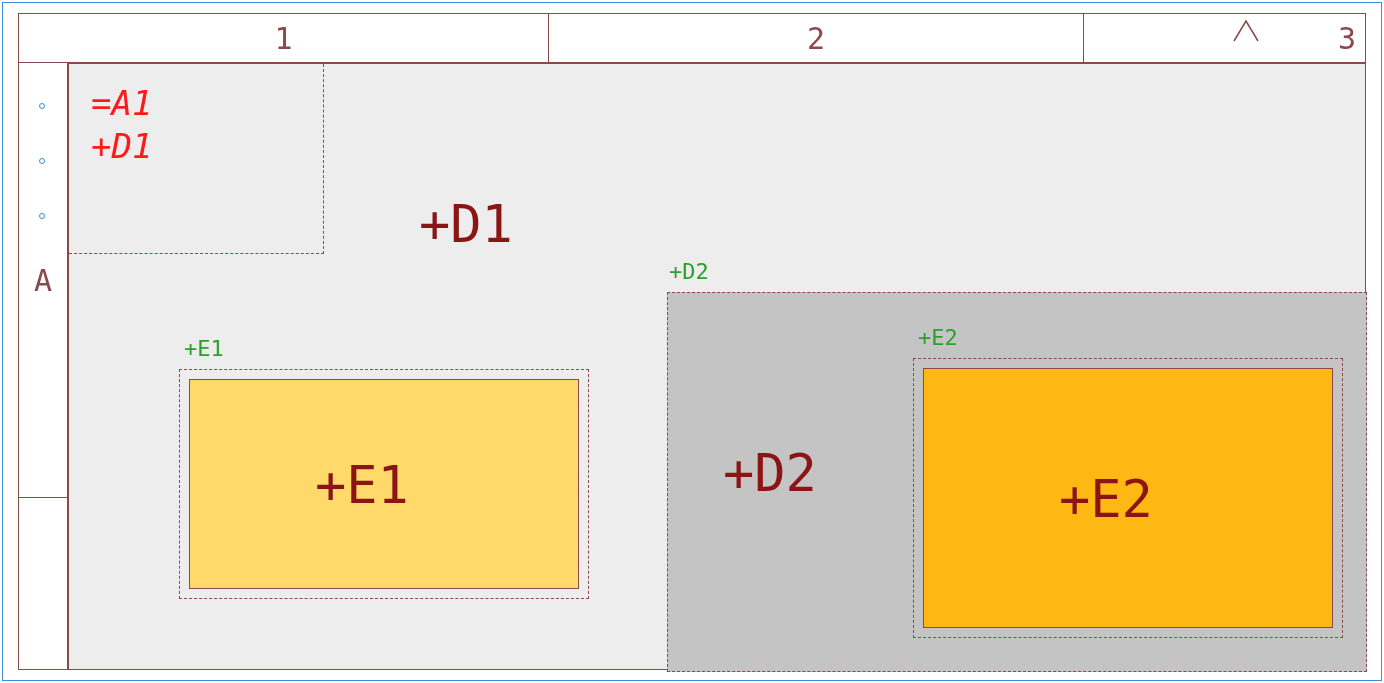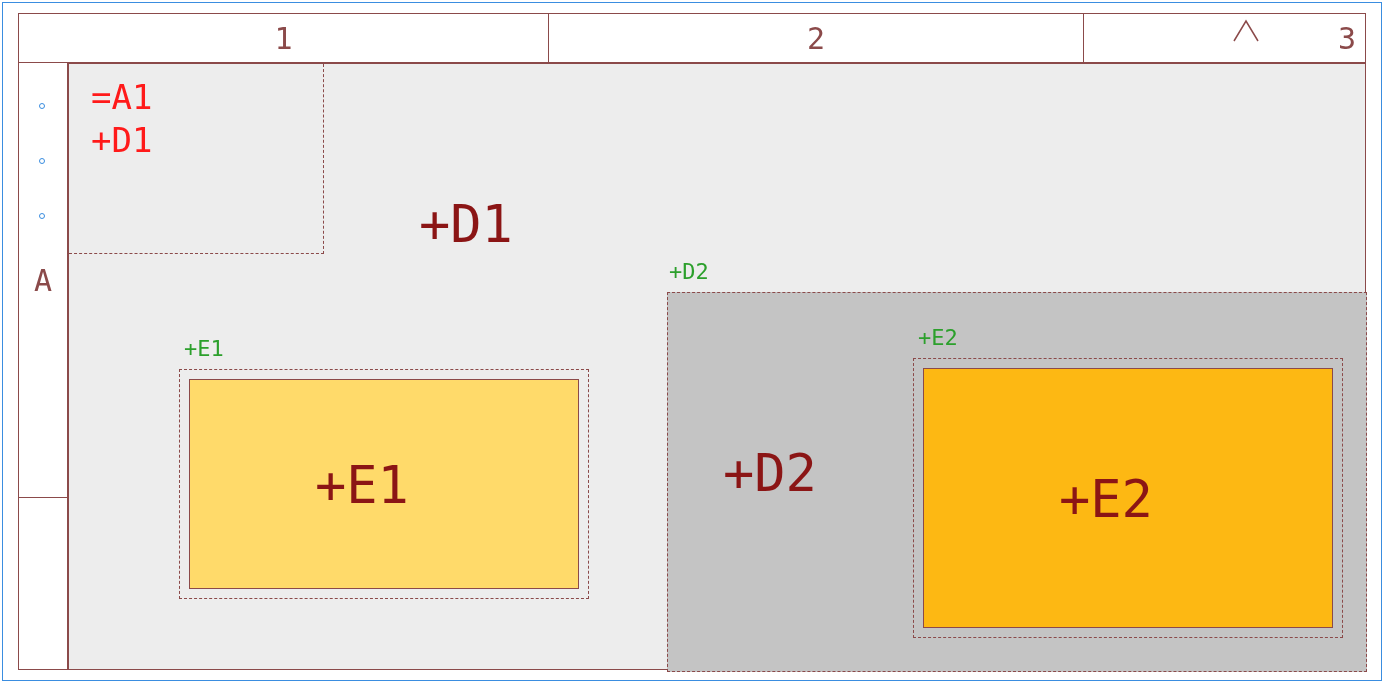--- a/index.html
+++ b/index.html
@@ -32,21 +32,22 @@
     background: #ededed;
     border: 1px solid #8b4a4a;
   }
   .marker {
     position: absolute; width: 6px; height: 6px; border: 1px solid #3a8de0; border-radius: 50%;
   }
   .corner-box {
     position: absolute; left: 0; top: 0; width: 255px; height: 190px;
     border-right: 1px dashed #8b4a4a;
     border-bottom: 1px dashed #8b4a4a;
-    padding: 12px 22px;
+    padding: 18px 22px;
+    font-style: italic;
   }
   .corner-box .line { color: #ff1a1a; font-size: 34px; line-height: 1.25; }
   .big-label { position: absolute; color: #8b1515; font-size: 52px; font-weight: 500; }
   .small-label { position: absolute; color: #2ca02c; font-size: 22px; }
   .dashdot-box {
     position: absolute; border: 1.5px dashed #8b4a4a;
   }
   .solid-box {
     position: absolute; border: 1px solid #8b4a4a;
   }

